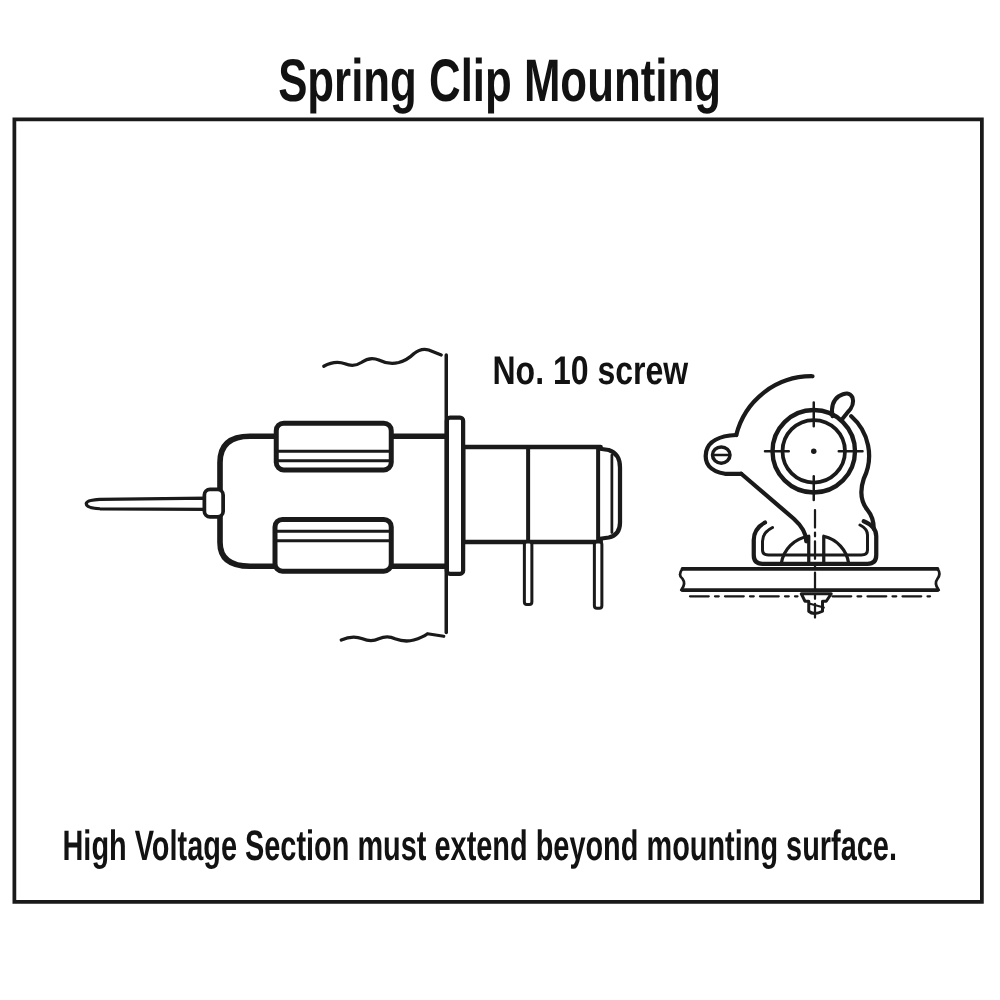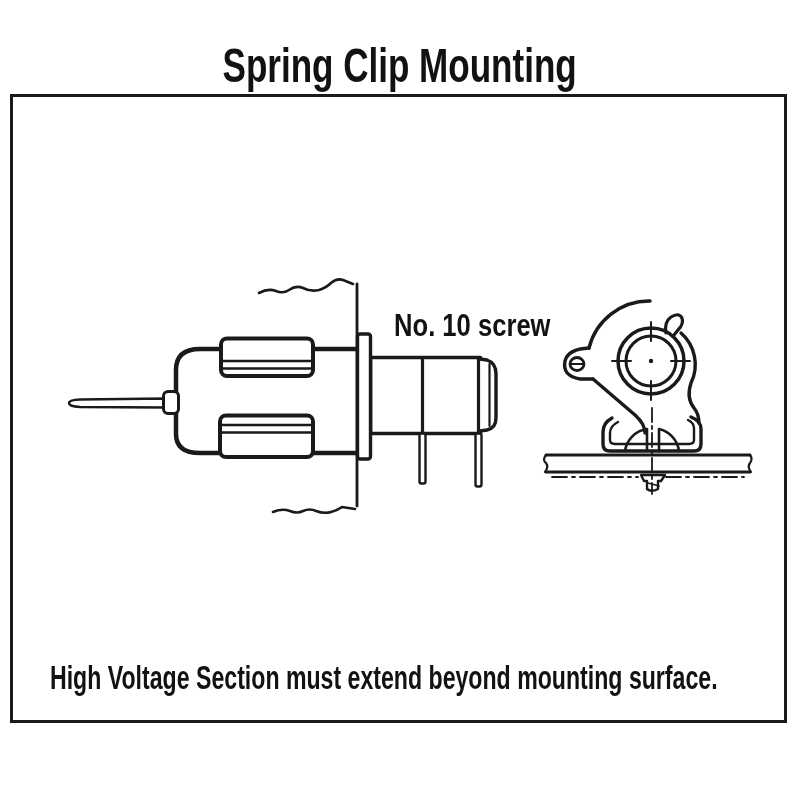--- a/index.html
+++ b/index.html
@@ -15,21 +15,21 @@
     display:inline-block;font-size:48px;font-weight:bold;color:#121212;
     line-height:1.0;letter-spacing:0px;white-space:nowrap;
     transform:scaleX(0.73);transform-origin:50% 50%;
   }
   .frame{
     position:absolute;left:10px;top:94px;width:777px;height:629px;
     border:3px solid #1a1a1a;box-sizing:border-box;background:transparent;
   }
   .diagram-svg{position:absolute;left:0;top:0;width:800px;height:800px;}
   .screw-label{
-    position:absolute;left:394px;top:280px;white-space:nowrap;margin-top:29px;
+    position:absolute;left:394px;top:280px;white-space:nowrap;
   }
   .screw-label .condense{
     display:inline-block;font-size:32px;font-weight:bold;color:#121212;
     line-height:1.0;transform:scaleX(0.80);transform-origin:0 50%;white-space:nowrap;
   }
   .caption{
     position:absolute;left:50px;top:659px;white-space:nowrap;
   }
   .caption .condense{
     display:inline-block;font-size:34px;font-weight:bold;color:#121212;

